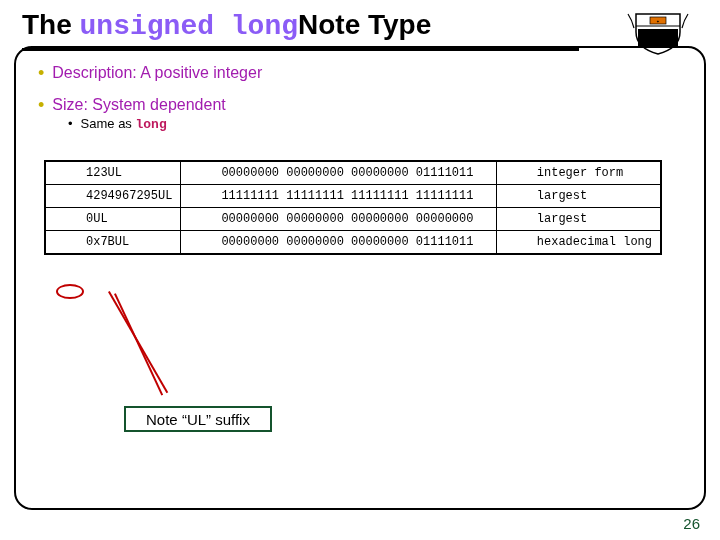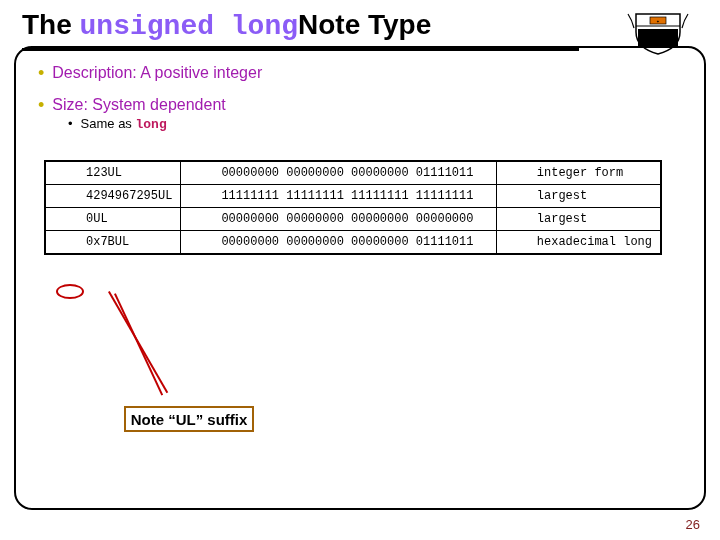--- a/index.html
+++ b/index.html
@@ -79,44 +79,44 @@
     font-family: Liberation Mono, monospace;
     font-size: 12px;
     white-space: nowrap;
     padding-left: 40px;
   }
   .col1 { width: 120px; }
   .col2 { width: 340px; }
   .callout {
     position: absolute;
     left: 124px; top: 406px;
-    width: 130px; height: 26px;
-    border: 2px solid #a16207;
+    width: 148px; height: 26px;
+    border: 2px solid #14532d;
     display: flex; align-items: center; justify-content: center;
-    font-size: 15px; font-weight: bold;
+    font-size: 15px; font-weight: normal;
     background: #fff;
   }
   .callout-line {
     position: absolute; left: 114px; top: 294px;
     width: 2px; height: 112px; background: #c00000;
     transform: rotate(-25deg); transform-origin: top left;
   }
   .callout-line2 {
     position: absolute; left: 108px; top: 292px;
     width: 2px; height: 117px; background: #c00000;
     transform: rotate(-30deg); transform-origin: top left;
   }
   .circ {
     position: absolute; left: 56px; top: 284px;
     width: 28px; height: 15px;
     border: 2px solid #c00000; border-radius: 50%;
   }
   .pagenum {
     position: absolute; right: 20px; bottom: 8px;
-    font-size: 13px; color: #7f1d1d;
+    font-size: 15px; color: #14532d;
   }
   .crest {
     position: absolute; right: 30px; top: 10px;
     width: 64px; height: 46px;
   }
 </style>
 </head>
 <body>
 
 <div class="slide-frame"></div>

